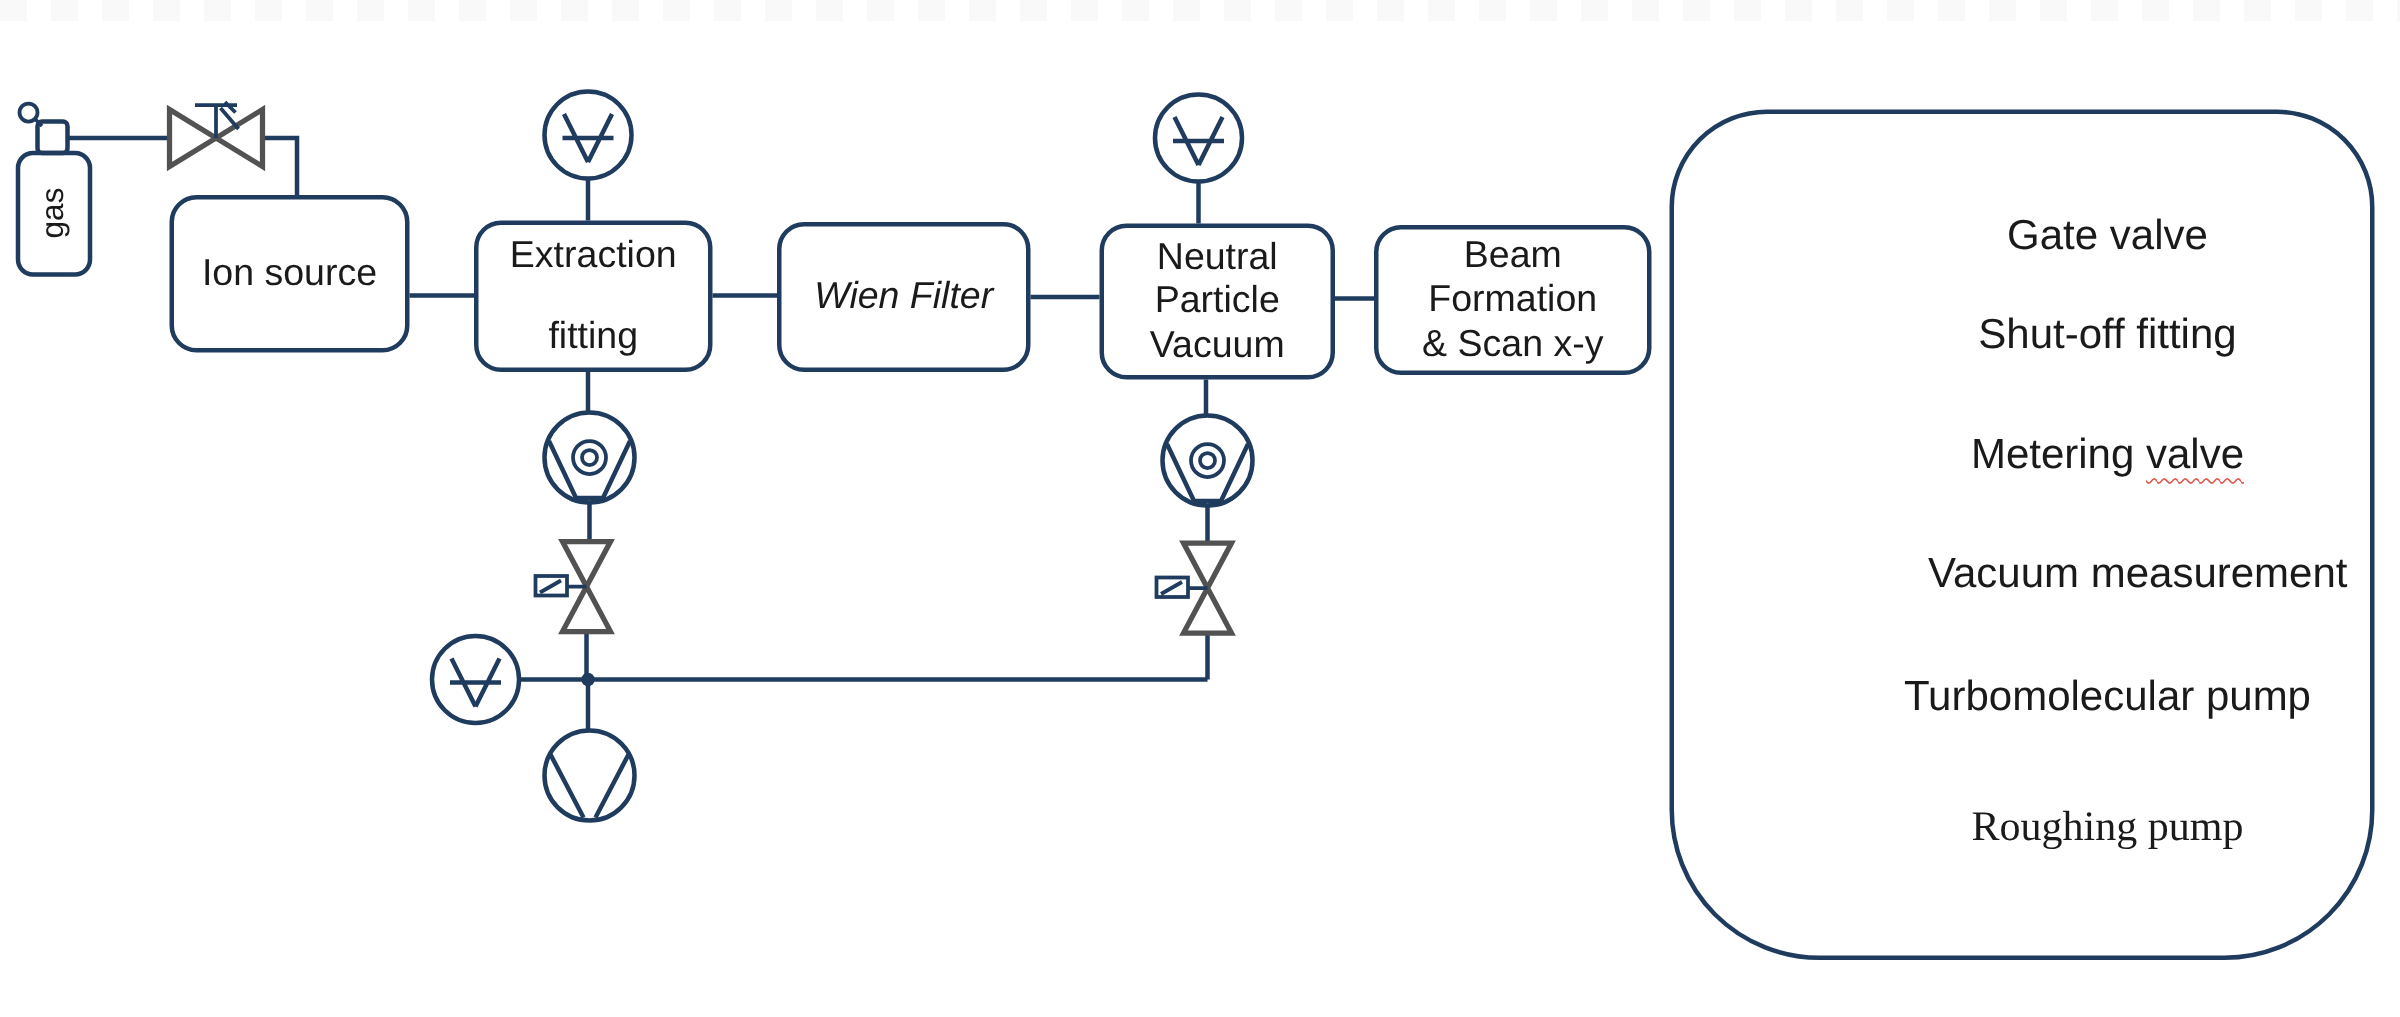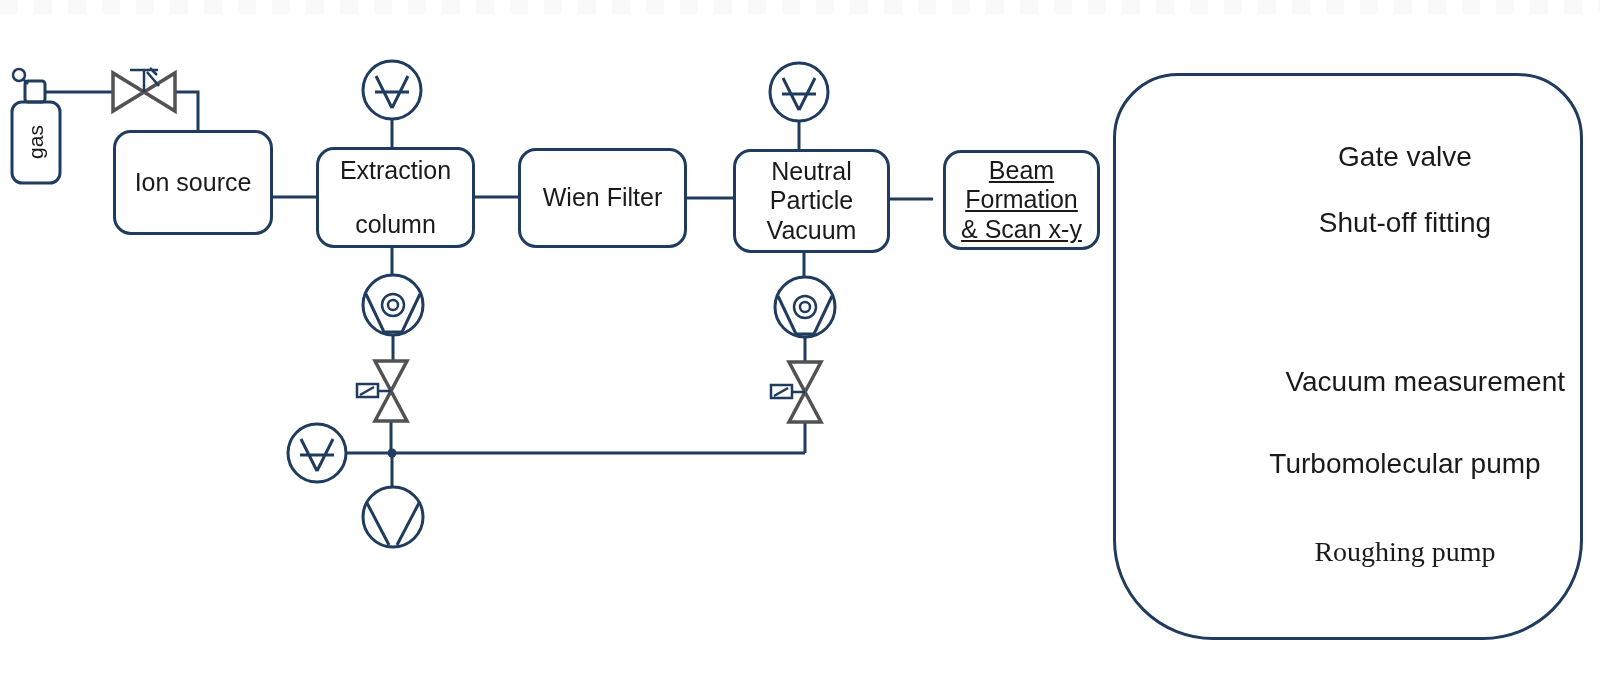--- a/index.html
+++ b/index.html
@@ -155,40 +155,43 @@
   </svg>
 
   <div class="gas-label">gas</div>
 
   <div class="node" style="left:113px;top:130px;width:160px;height:105px;">
     <div>Ion source</div>
   </div>
 
   <div class="node" style="left:316px;top:147px;width:159px;height:101px;gap:24px;">
     <div>Extraction</div>
-    <div>column</div>
+    <div>fitting</div>
   </div>
 
-  <div class="node" style="left:518px;top:148px;width:169px;height:100px;">
+  <div class="node" style="left:518px;top:148px;width:169px;height:100px;font-style:italic;">
     <div>Wien Filter</div>
   </div>
 
   <div class="node" style="left:733px;top:149px;width:157px;height:104px;">
     <div>Neutral</div>
     <div>Particle</div>
     <div>Vacuum</div>
   </div>
 
-  <div class="node" style="left:943px;top:150px;width:157px;height:100px;text-decoration:underline;">
+  <div class="node" style="left:916px;top:150px;width:185px;height:100px;">
     <div>Beam</div>
     <div>Formation</div>
     <div>&amp; Scan x-y</div>
   </div>
 
   <div class="legend-frame"></div>
 
   <div class="legend-label" style="top:205px;">Shut-off fitting</div>
   <div class="legend-label" style="top:139px;">Gate valve</div>
+  <div class="legend-label" style="top:285px;">
+    <span>Metering </span><span class="wavy">valve</span>
+  </div>
   <div class="legend-label" style="top:364px;text-align:right;">Vacuum measurement</div>
   <div class="legend-label" style="top:446px;">Turbomolecular pump</div>
   <div class="legend-label" style="top:534px;font-family:Liberation Serif, serif;">Roughing pump</div>
 
 </div>
 
 </body></html>

